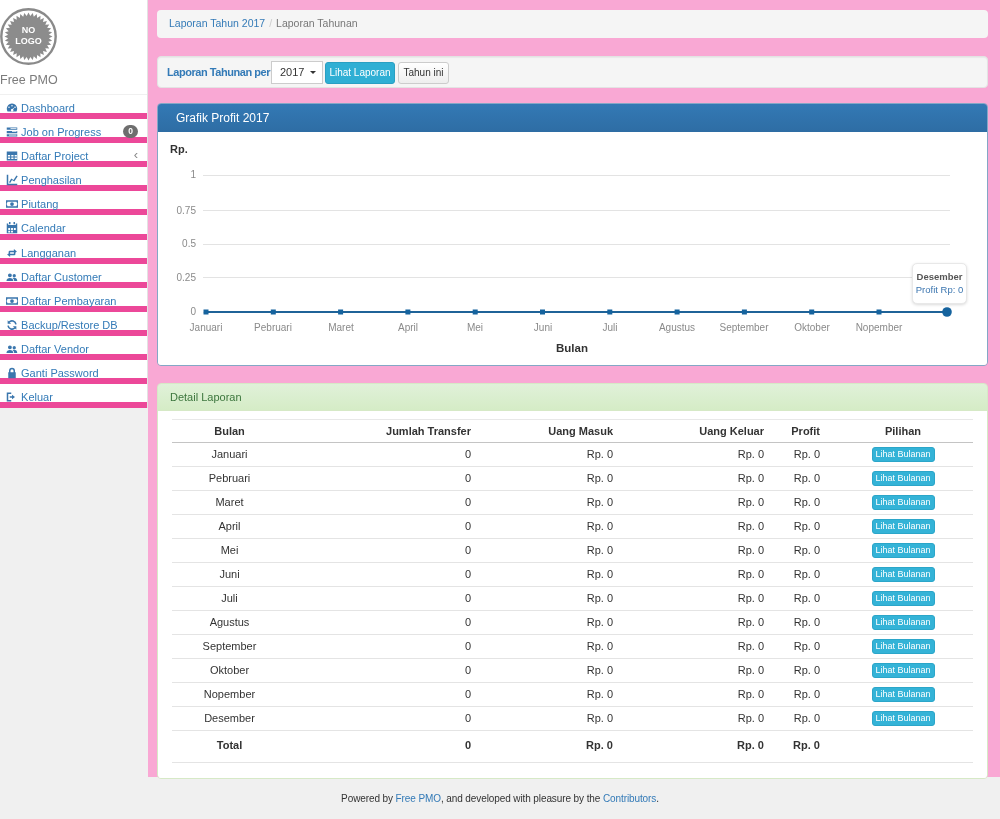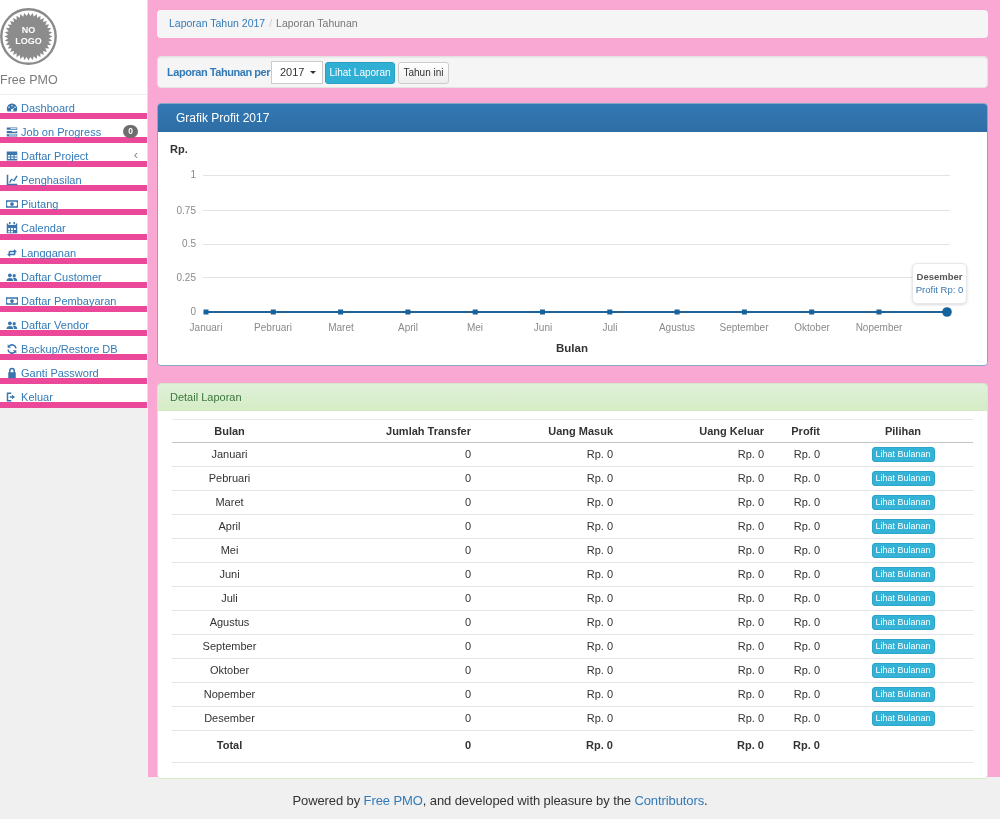--- a/index.html
+++ b/index.html
@@ -44,21 +44,21 @@
 td { padding:4px 6px; border-top:1px solid #e4e4e4; line-height:15px; height:24px; }
 tr td:first-child, tr th:first-child { text-align:center; width:115px; }
 .c2 { text-align:right; width:190px; }
 .c3 { text-align:right; width:142px;margin-top:14px; }
 .c4 { text-align:right; width:151px; }
 .c5 { text-align:right; width:56px; }
 .c6 { text-align:center; padding-left:13px; }
 tbody tr:first-child td { border-top:none; }
 tfoot td { font-weight:bold; padding:7px 6px 9px 6px; border-bottom:1px solid #e4e4e4; height:30px; }
 .btn-xs { display:block; margin:0 auto; width:63px; height:15px; background:#34b3d7; border:1px solid #2ba6c9; border-radius:3px; color:#fff; font-size:9px; line-height:13px; text-align:center; }
-#footer { position:absolute; top:793px; left:0; width:1000px; text-align:center; font-size:13px; letter-spacing:-0.1px; color:#333; }
+#footer { position:absolute; top:793px; left:0; width:1000px; text-align:center; font-size:10px; letter-spacing:-0.1px; color:#333; }
 .i { fill:#3a76ad; }
 </style>
 </head>
 <body>
 <div id="sidebar">
   <div id="logo-box">
     <svg width="57" height="57" viewBox="0 0 57 57">
       <circle cx="28.5" cy="28.5" r="27.2" fill="none" stroke="#8a8a8a" stroke-width="2.4"></circle>
       <polygon fill="#8c8c8c" points="28.5,4.5 30.3,8.1 32.7,4.9 33.8,8.7 36.7,5.9 37.2,9.9 40.5,7.7 40.3,11.7 43.9,10.1 43.0,14.0 46.9,13.1 45.3,16.7 49.3,16.5 47.1,19.8 51.1,20.3 48.3,23.2 52.1,24.3 48.9,26.7 52.5,28.5 48.9,30.3 52.1,32.7 48.3,33.8 51.1,36.7 47.1,37.2 49.3,40.5 45.3,40.3 46.9,43.9 43.0,43.0 43.9,46.9 40.3,45.3 40.5,49.3 37.2,47.1 36.7,51.1 33.8,48.3 32.7,52.1 30.3,48.9 28.5,52.5 26.7,48.9 24.3,52.1 23.2,48.3 20.3,51.1 19.8,47.1 16.5,49.3 16.7,45.3 13.1,46.9 14.0,43.0 10.1,43.9 11.7,40.3 7.7,40.5 9.9,37.2 5.9,36.7 8.7,33.8 4.9,32.7 8.1,30.3 4.5,28.5 8.1,26.7 4.9,24.3 8.7,23.2 5.9,20.3 9.9,19.8 7.7,16.5 11.7,16.7 10.1,13.1 14.0,14.0 13.1,10.1 16.7,11.7 16.5,7.7 19.8,9.9 20.3,5.9 23.2,8.7 24.3,4.9 26.7,8.1"></polygon>
       <text x="28.5" y="25" text-anchor="middle" fill="#fff" font-size="9" font-weight="bold" font-family="Liberation Sans">NO</text>
@@ -88,29 +88,29 @@
     <li><a href="#"><svg class="i" width="12" height="12" viewBox="0 0 16 16">
             <path d="M3.5 11V6.5A1.5 1.5 0 0 1 5 5h5.5V2.8L14.5 6l-4 3.2V7H5.5v4zM12.5 5v4.5A1.5 1.5 0 0 1 11 11H5.5v2.2L1.5 10l4-3.2V9h5V5z"></path>
           </svg> Langganan</a></li>
     <li><a href="#"><svg class="i" width="12" height="12" viewBox="0 0 16 16">
             <path d="M5.2 3.2a2.6 2.6 0 1 1 0 5.2 2.6 2.6 0 0 1 0-5.2zM11 4a2.2 2.2 0 1 1 0 4.4A2.2 2.2 0 0 1 11 4zM.6 13.2c0-2.5 2.1-3.9 4.6-3.9s4.6 1.4 4.6 3.9zM10.9 13.2c0-1.8-.8-3-2.1-3.7.6-.3 1.3-.4 2.1-.4 2.3 0 4.1 1.2 4.1 4.1z"></path>
           </svg> Daftar Customer</a></li>
     <li><a href="#"><svg class="i" width="12" height="12" viewBox="0 0 16 16">
             <path d="M0 3h16v10H0zm2 2a2 2 0 0 1-1 1.7v2.6A2 2 0 0 1 2 11h12a2 2 0 0 1 1-1.7V6.7A2 2 0 0 1 14 5zm6 .5A2.5 2.5 0 1 1 8 10.5 2.5 2.5 0 0 1 8 5.5z"></path>
           </svg> Daftar Pembayaran</a></li>
     <li><a href="#"><svg class="i" width="12" height="12" viewBox="0 0 16 16">
-            <path d="M5.2 3.2a2.6 2.6 0 1 1 0 5.2 2.6 2.6 0 0 1 0-5.2zM11 4a2.2 2.2 0 1 1 0 4.4A2.2 2.2 0 0 1 11 4zM.6 13.2c0-2.5 2.1-3.9 4.6-3.9s4.6 1.4 4.6 3.9zM10.9 13.2c0-1.8-.8-3-2.1-3.7.6-.3 1.3-.4 2.1-.4 2.3 0 4.1 1.2 4.1 4.1z"></path>
-          </svg> Daftar Vendor</a></li>
-    <li><a href="#"><svg class="i" width="12" height="12" viewBox="0 0 16 16">
             <g fill="none" stroke="#3a76ad" stroke-width="2.1">
               <path d="M13.3 7.2A5.4 5.4 0 0 0 4 4.3"></path>
               <path d="M2.7 8.8A5.4 5.4 0 0 0 12 11.7"></path>
             </g>
             <path d="M2.2 1.6v4.6h4.6zM13.8 14.4V9.8H9.2z"></path>
           </svg> Backup/Restore DB</a></li>
+    <li><a href="#"><svg class="i" width="12" height="12" viewBox="0 0 16 16">
+            <path d="M5.2 3.2a2.6 2.6 0 1 1 0 5.2 2.6 2.6 0 0 1 0-5.2zM11 4a2.2 2.2 0 1 1 0 4.4A2.2 2.2 0 0 1 11 4zM.6 13.2c0-2.5 2.1-3.9 4.6-3.9s4.6 1.4 4.6 3.9zM10.9 13.2c0-1.8-.8-3-2.1-3.7.6-.3 1.3-.4 2.1-.4 2.3 0 4.1 1.2 4.1 4.1z"></path>
+          </svg> Daftar Vendor</a></li>
     <li><a href="#"><svg class="i" width="12" height="12" viewBox="0 0 16 16">
             <path d="M4 7V5a4 4 0 0 1 8 0v2h1v8H3V7zm2 0h4V5a2 2 0 0 0-4 0z"></path>
           </svg> Ganti Password</a></li>
     <li><a href="#"><svg class="i" width="12" height="12" viewBox="0 0 16 16">
             <path d="M7 2v2H3v8h4v2H1V2zm1 3l4 3-4 3V9H5V7h3z"></path>
           </svg> Keluar</a></li>
   </ul>
 </div>
 <div id="main">
   <div id="breadcrumb"><a href="#">Laporan Tahun 2017</a><span class="sep">/</span>Laporan Tahunan</div>

